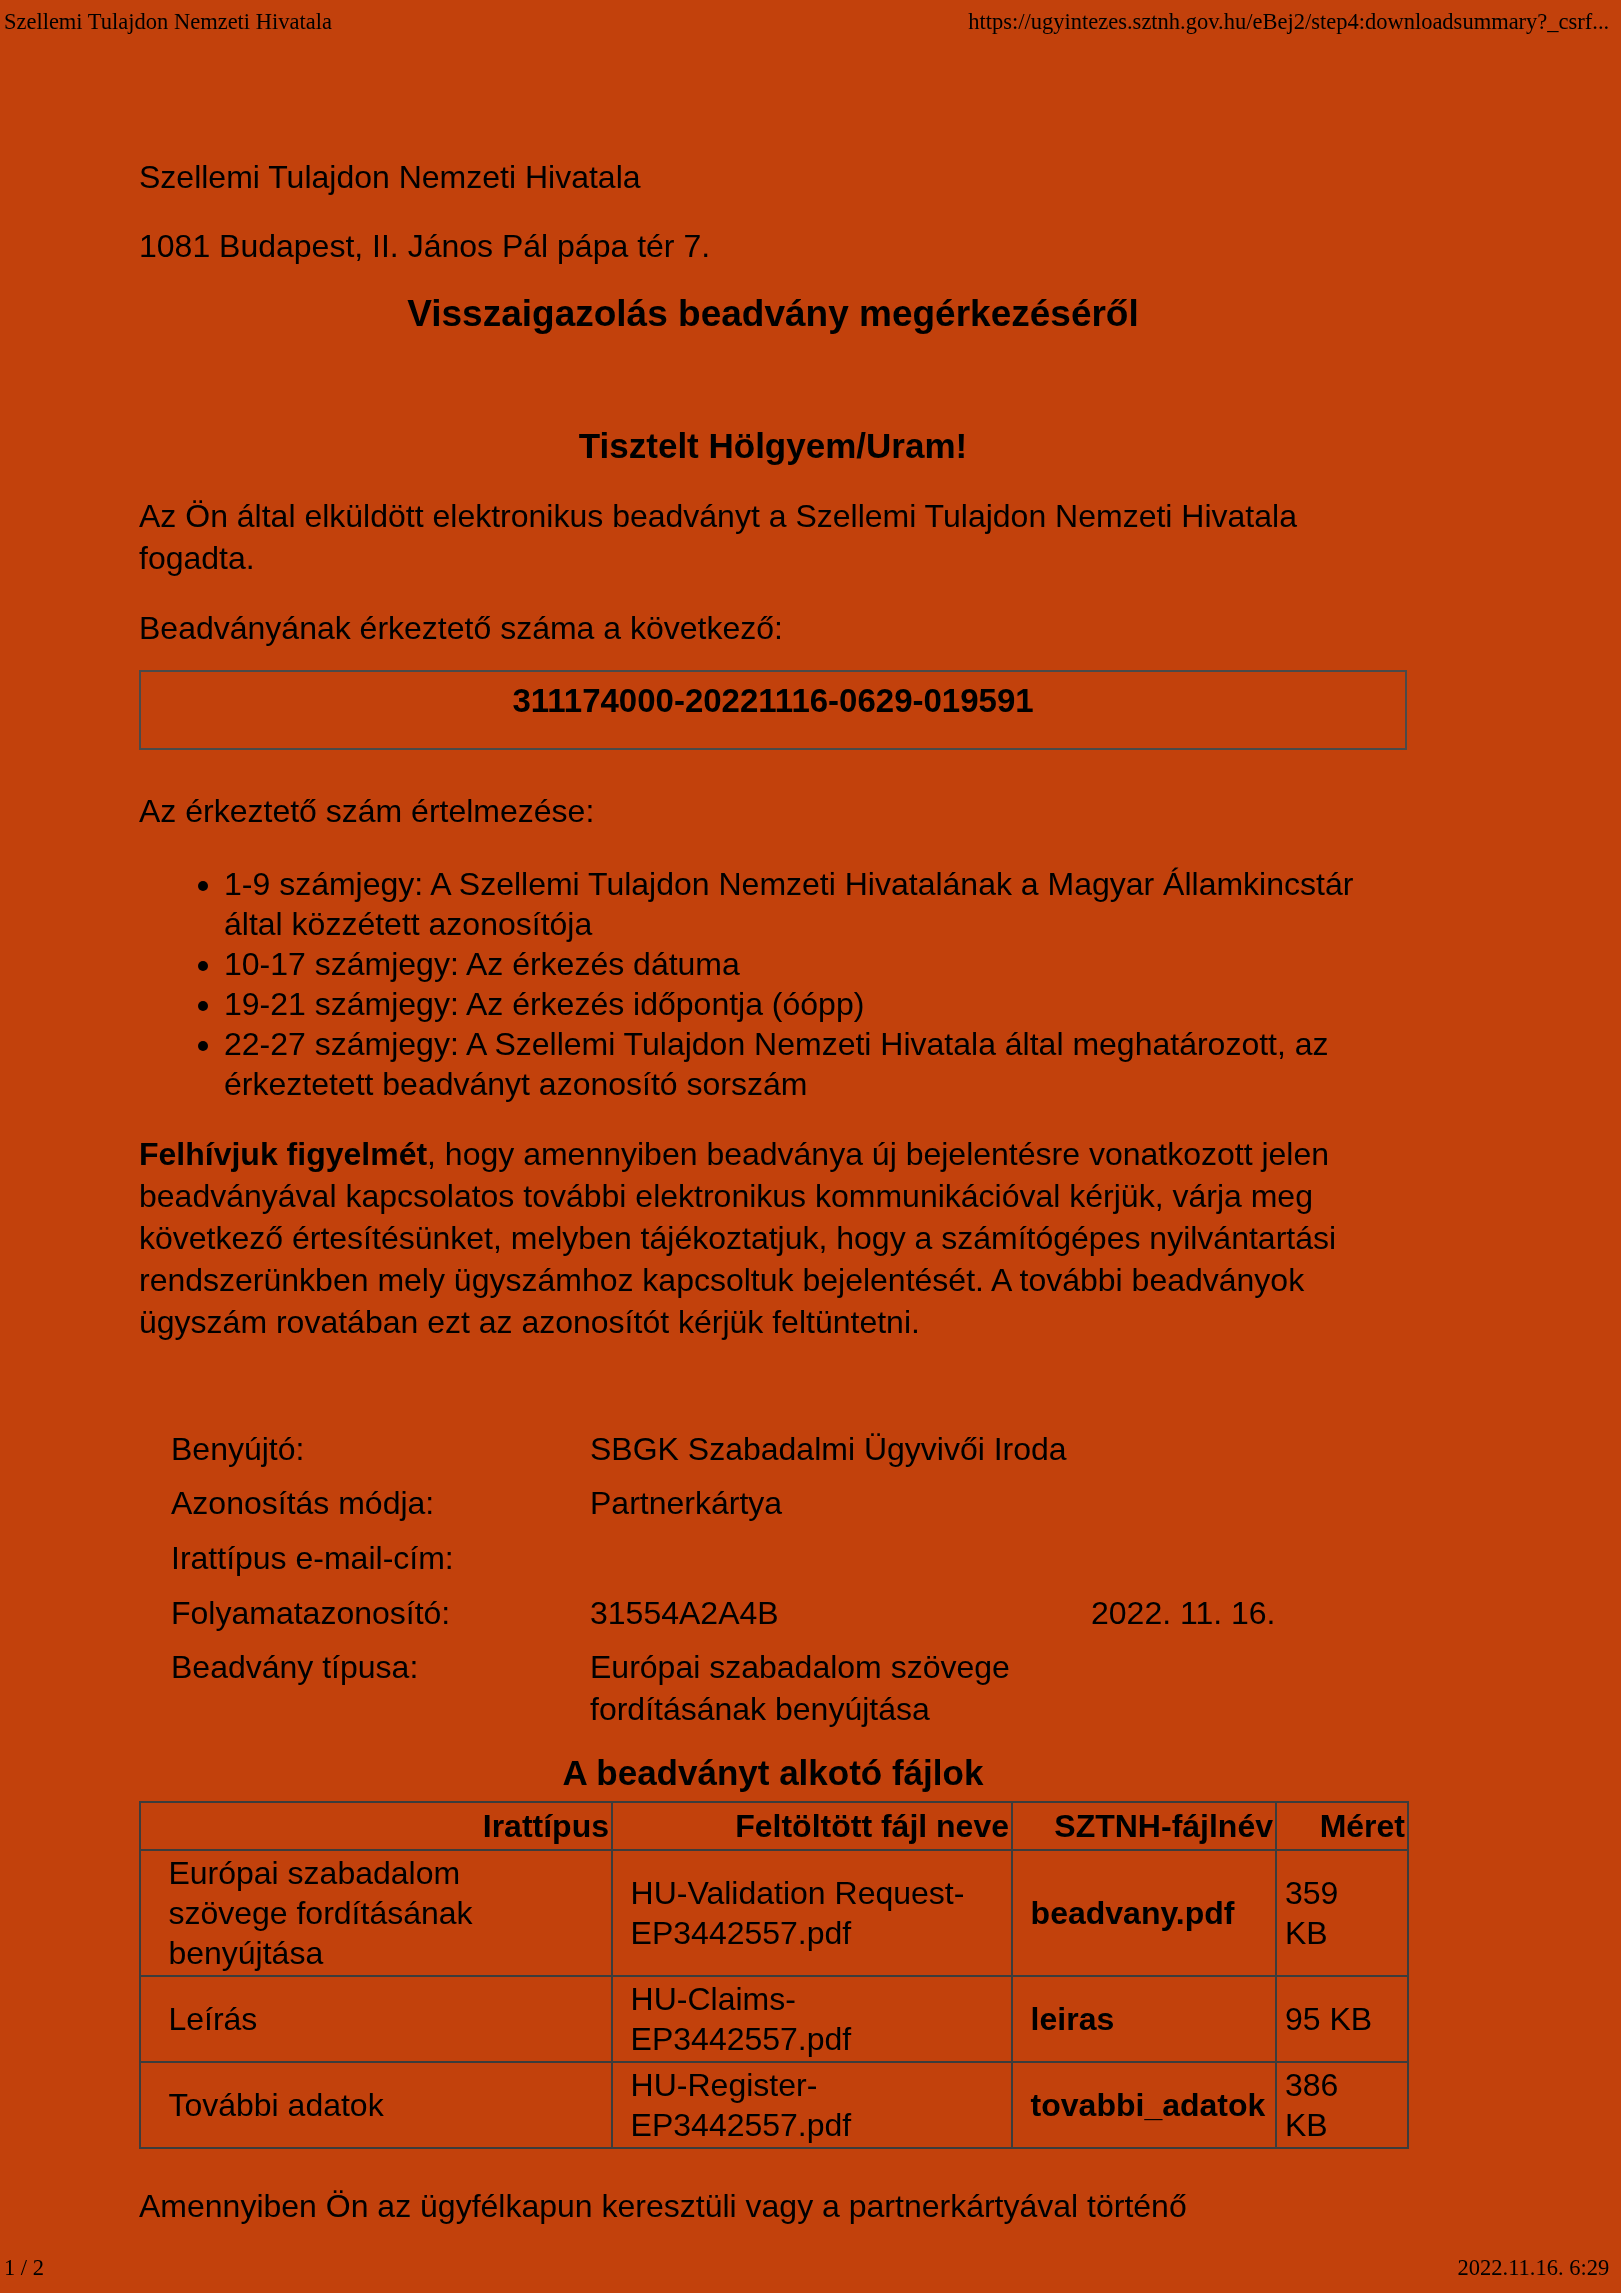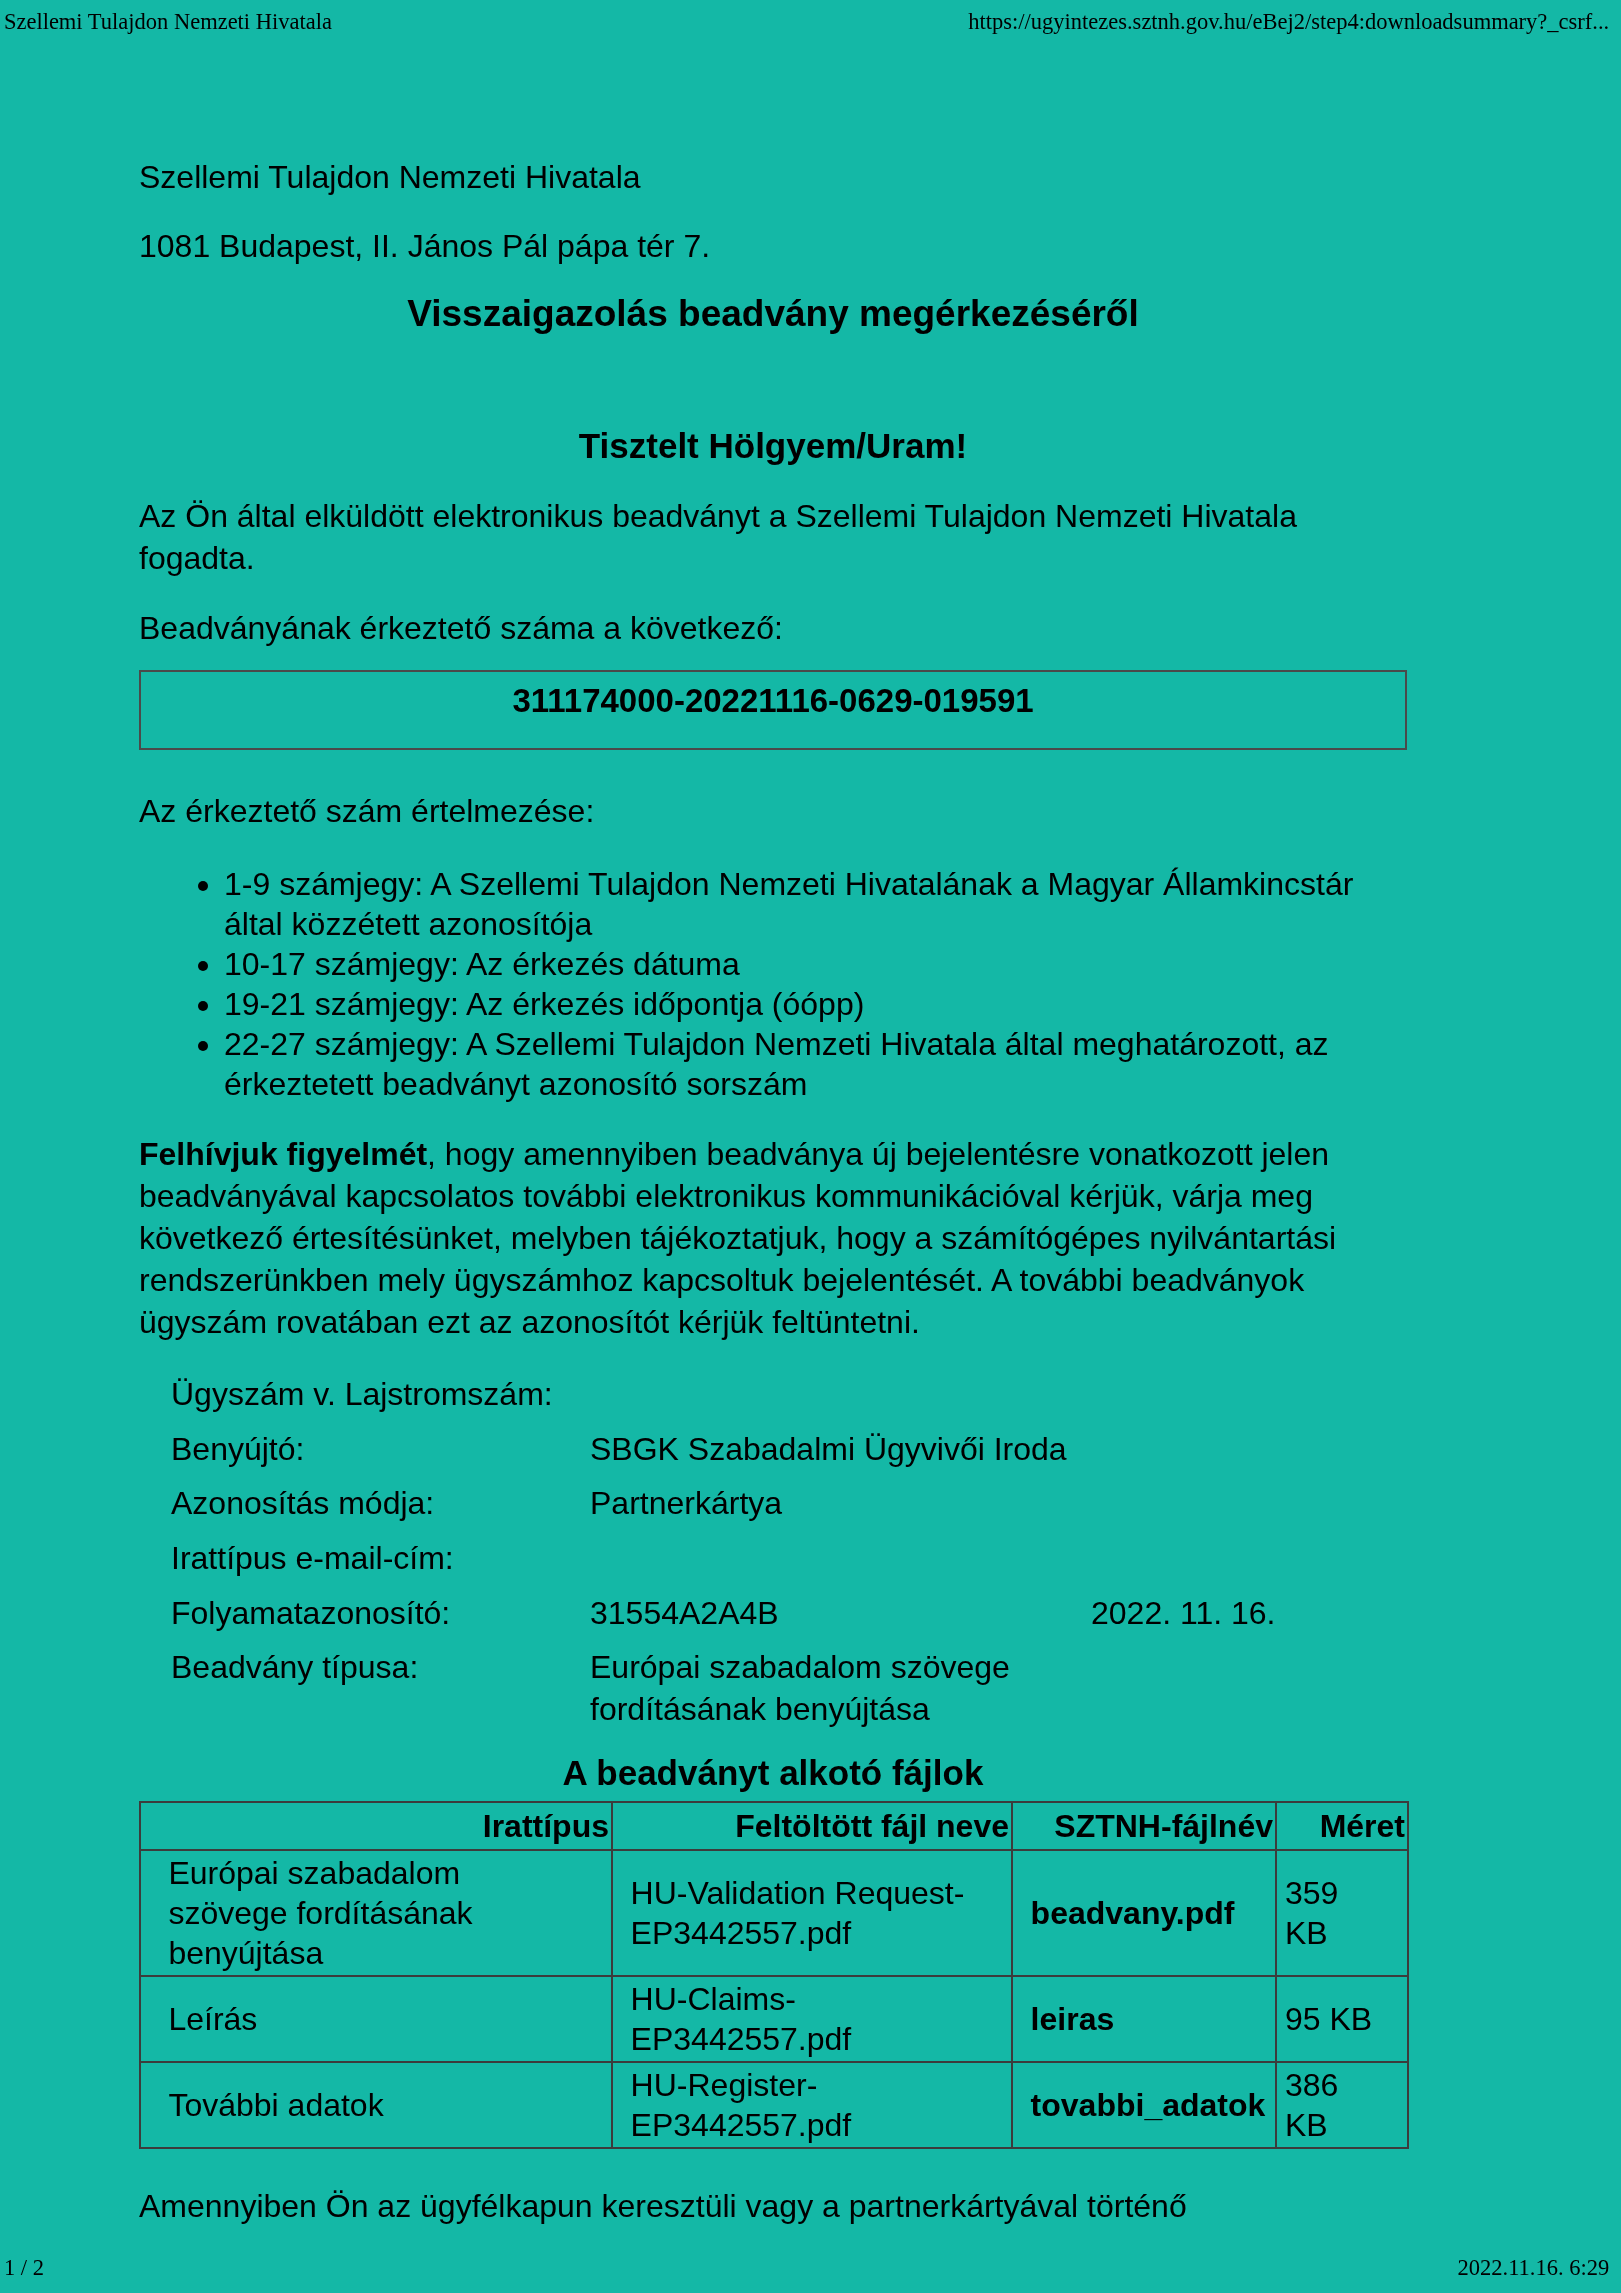--- a/index.html
+++ b/index.html
@@ -1,20 +1,20 @@
 <!DOCTYPE html>
 <html><head>
 <meta charset="utf-8">
 <style>
   * { margin:0; padding:0; box-sizing:border-box; }
   html,body { background:#ffffff; }
   .page {
     position:relative;
     width:1621px; height:2294px;
-    background:#14b8a6;
+    background:#c2410c;
     color:#000000;
     font-family:"Liberation Sans", sans-serif;
     font-size:32px;
     line-height:42px;
     overflow:hidden;
   }
   
   .print-hf {
     position:absolute;
     left:0; right:0;
@@ -138,21 +138,20 @@
       <li>1-9 számjegy: A Szellemi Tulajdon Nemzeti Hivatalának a Magyar Államkincstár által közzétett azonosítója</li>
       <li>10-17 számjegy: Az érkezés dátuma</li>
       <li>19-21 számjegy: Az érkezés időpontja (óópp)</li>
       <li>22-27 számjegy: A Szellemi Tulajdon Nemzeti Hivatala által meghatározott, az érkeztetett beadványt azonosító sorszám</li>
     </ul>
 
     <p class="notice"><b>Felhívjuk figyelmét</b><span>, hogy amennyiben beadványa új bejelentésre vonatkozott jelen beadványával kapcsolatos további elektronikus kommunikációval kérjük, várja meg következő értesítésünket, melyben tájékoztatjuk, hogy a számítógépes nyilvántartási rendszerünkben mely ügyszámhoz kapcsoltuk bejelentését. A további beadványok ügyszám rovatában ezt az azonosítót kérjük feltüntetni.</span></p>
 
     <div class="details">
       <div class="detail-row">
-        <span class="detail-label">Ügyszám v. Lajstromszám:</span>
         <span class="detail-value"></span>
         <span class="detail-extra"></span>
       </div>
       <div class="detail-row">
         <span class="detail-label">Benyújtó:</span>
         <span class="detail-value">SBGK Szabadalmi Ügyvivői Iroda</span>
         <span class="detail-extra"></span>
       </div>
       <div class="detail-row">
         <span class="detail-label">Azonosítás módja:</span>

